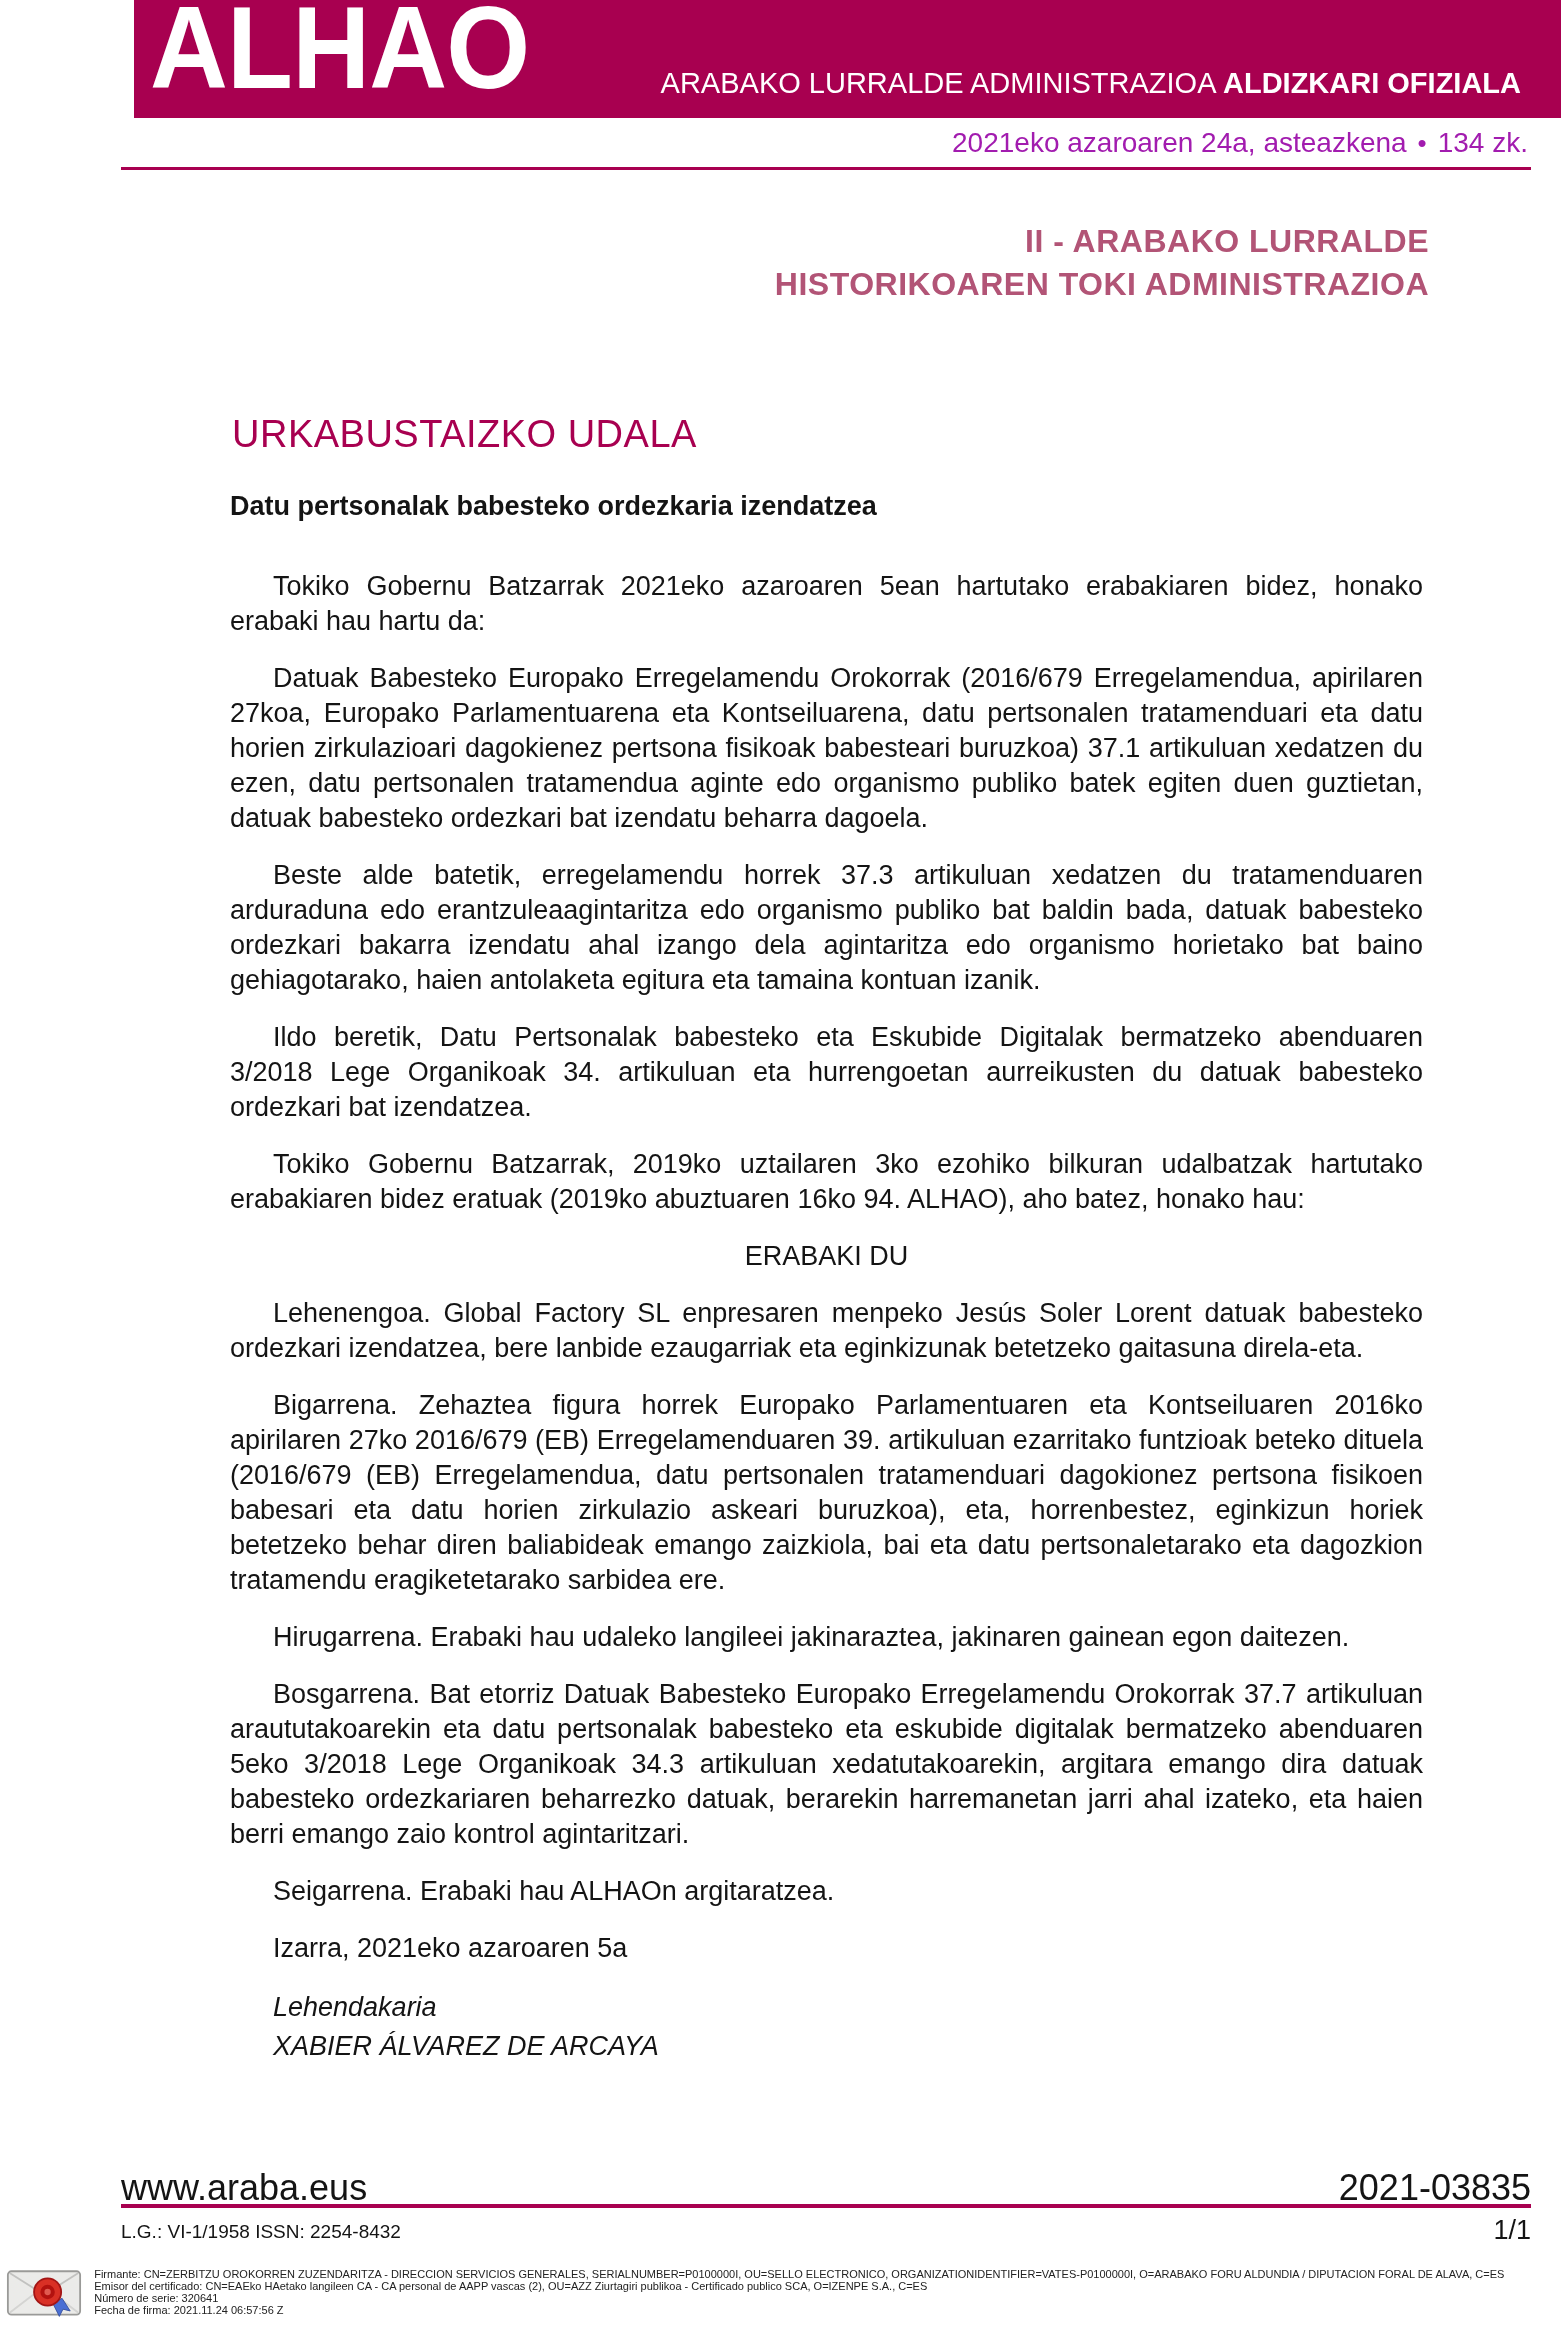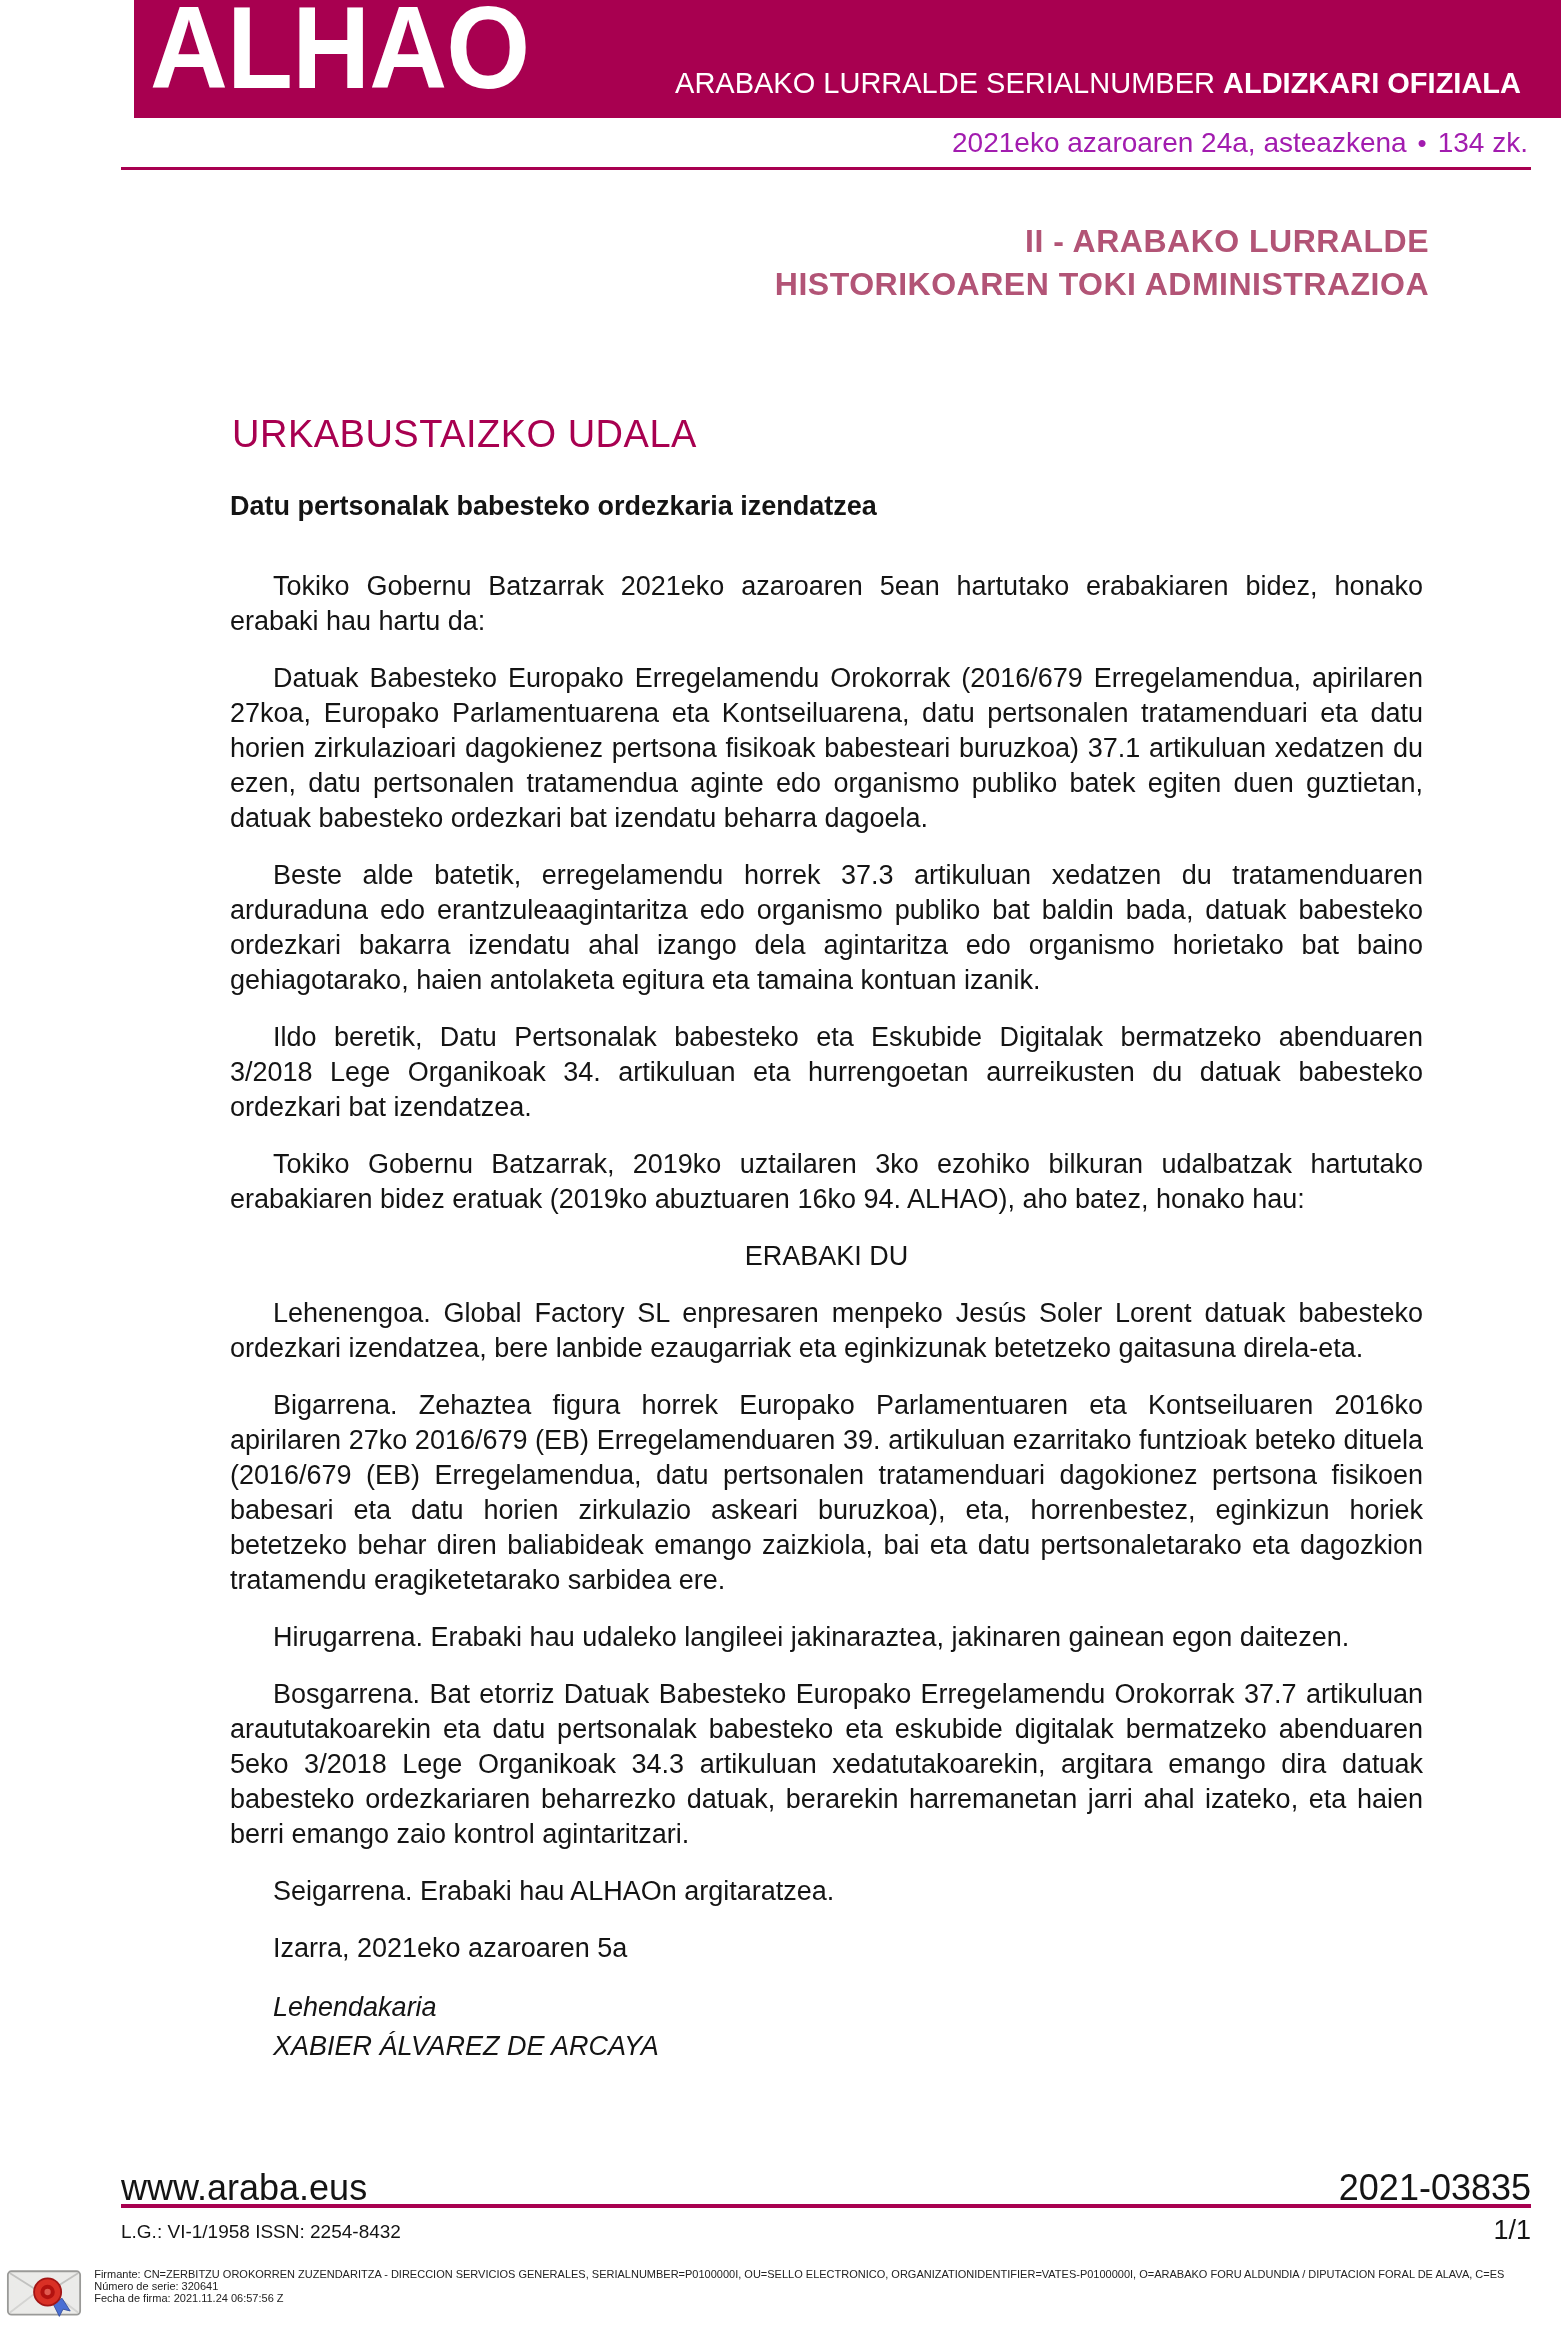--- a/index.html
+++ b/index.html
@@ -48,21 +48,21 @@
   .signature{position:absolute;left:5.5px;top:2264px;display:flex;align-items:flex-start;}
   .sig-icon{width:76px;height:56px;flex:0 0 auto;}
   .sig-lines{margin-left:12.7px;font-size:11px;line-height:12.3px;white-space:nowrap;padding-top:3.6px;color:#222;}
 </style>
 </head>
 <body>
 
 <div class="banner">
   <div class="logo">ALHAO</div>
   <div class="masthead">
-    <span>ARABAKO LURRALDE SERIALNUMBER </span><span class="bold">ALDIZKARI OFIZIALA</span>
+    <span>ARABAKO LURRALDE ADMINISTRAZIOA </span><span class="bold">ALDIZKARI OFIZIALA</span>
   </div>
 </div>
 
 <div class="dateline">
   <span>2021eko azaroaren 24a, asteazkena</span><span class="bullet">•</span><span>134 zk.</span>
 </div>
 <div class="header-rule"></div>
 
 <div class="section-title">
   <div>II - ARABAKO LURRALDE</div>
@@ -106,17 +106,18 @@
     <rect x="2" y="8" width="80" height="48" rx="4" fill="#ebebe9" stroke="#9a9a98" stroke-width="2"></rect>
     <path d="M4 10 L42 34 L80 10" fill="none" stroke="#c2c2c0" stroke-width="2"></path>
     <path d="M4 54 L30 34 M80 54 L54 34" fill="none" stroke="#d4d4d2" stroke-width="2"></path>
     <path d="M52 44 l7 14 l4 -8 l8 2 l-9 -14 z" fill="#4a6fd4" stroke="#35509c" stroke-width="1"></path>
     <circle cx="46" cy="31" r="15" fill="#d93025" stroke="#a31515" stroke-width="2"></circle>
     <circle cx="46" cy="31" r="8" fill="#b3120f"></circle>
     <circle cx="46" cy="31" r="3.5" fill="#e05a50"></circle>
   </svg>
   <div class="sig-lines" id="sig-lines">
       <div>Firmante: CN=ZERBITZU OROKORREN ZUZENDARITZA - DIRECCION SERVICIOS GENERALES, SERIALNUMBER=P0100000I, OU=SELLO ELECTRONICO, ORGANIZATIONIDENTIFIER=VATES-P0100000I, O=ARABAKO FORU ALDUNDIA / DIPUTACION FORAL DE ALAVA, C=ES</div>
+      <div>Emisor del certificado: CN=EAEko HAetako langileen CA - CA personal de AAPP vascas (2), OU=AZZ Ziurtagiri publikoa - Certificado publico SCA, O=IZENPE S.A., C=ES</div>
       <div>Número de serie: 320641</div>
       <div>Fecha de firma: 2021.11.24 06:57:56 Z</div>
     </div>
 </div>
 
 
 </body></html>

